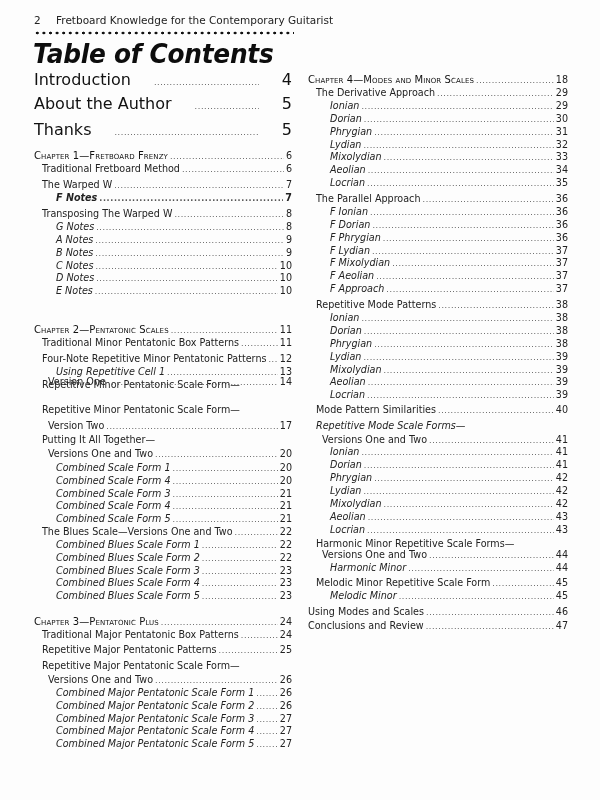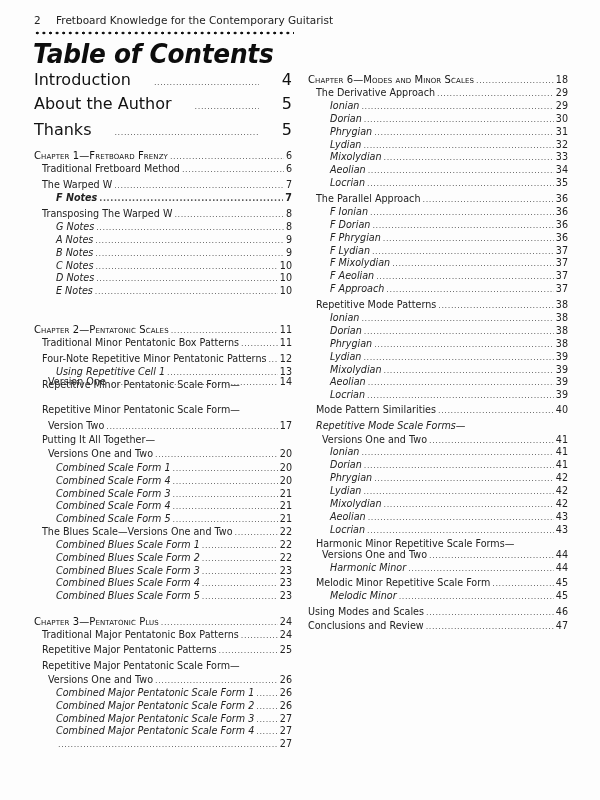--- a/index.html
+++ b/index.html
@@ -251,27 +251,28 @@
       <span class="label">Combined Major Pentatonic Scale Form 3</span>
       <span class="leader"></span>
       <span class="page">27</span>
     </div>
     <div class="entry l2" style="top: 725px;">
       <span class="label">Combined Major Pentatonic Scale Form 4</span>
       <span class="leader"></span>
       <span class="page">27</span>
     </div>
     <div class="entry l2" style="top: 738px;">
+      <span class="label">Combined Major Pentatonic Scale Form 5</span>
       <span class="leader"></span>
       <span class="page">27</span>
     </div>
   </div>
 <div class="col right" id="col-right">
     <div class="entry chapter" style="top: 74px;">
-      <span class="label">Chapter 6—Modes and Minor Scales</span>
+      <span class="label">Chapter 4—Modes and Minor Scales</span>
       <span class="leader"></span>
       <span class="page">18</span>
     </div>
     <div class="entry l1" style="top: 87px;">
       <span class="label">The Derivative Approach</span>
       <span class="leader"></span>
       <span class="page">29</span>
     </div>
     <div class="entry l2" style="top: 100px;">
       <span class="label">Ionian</span>

